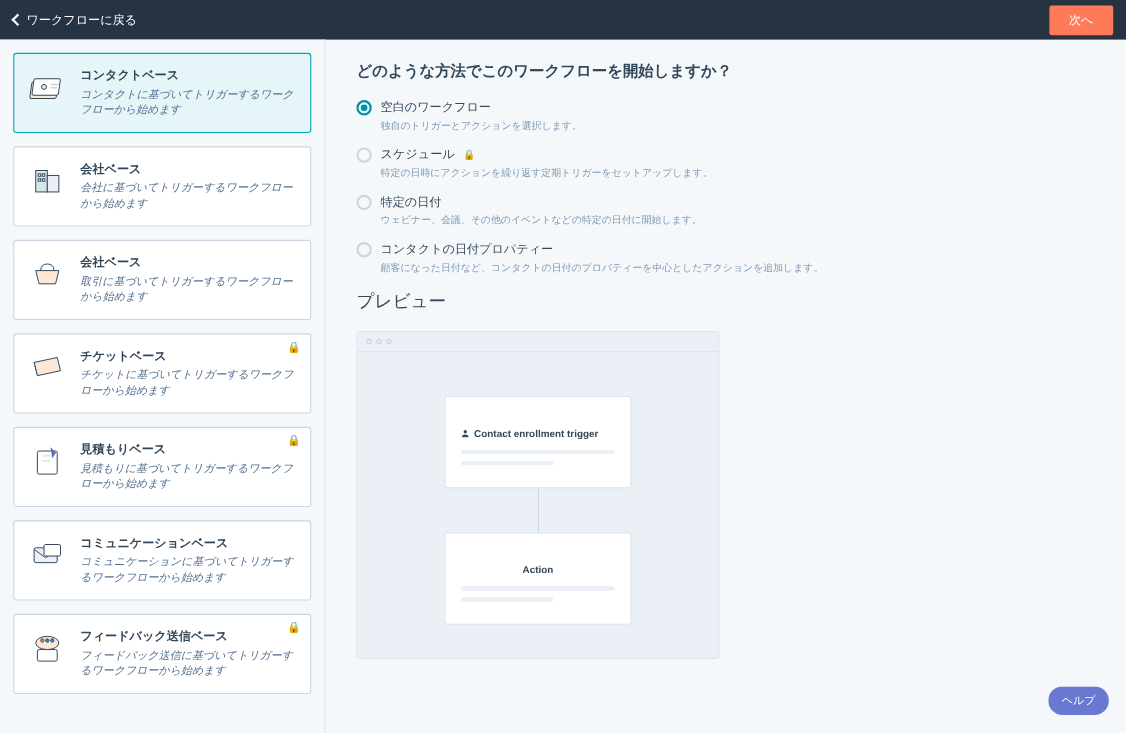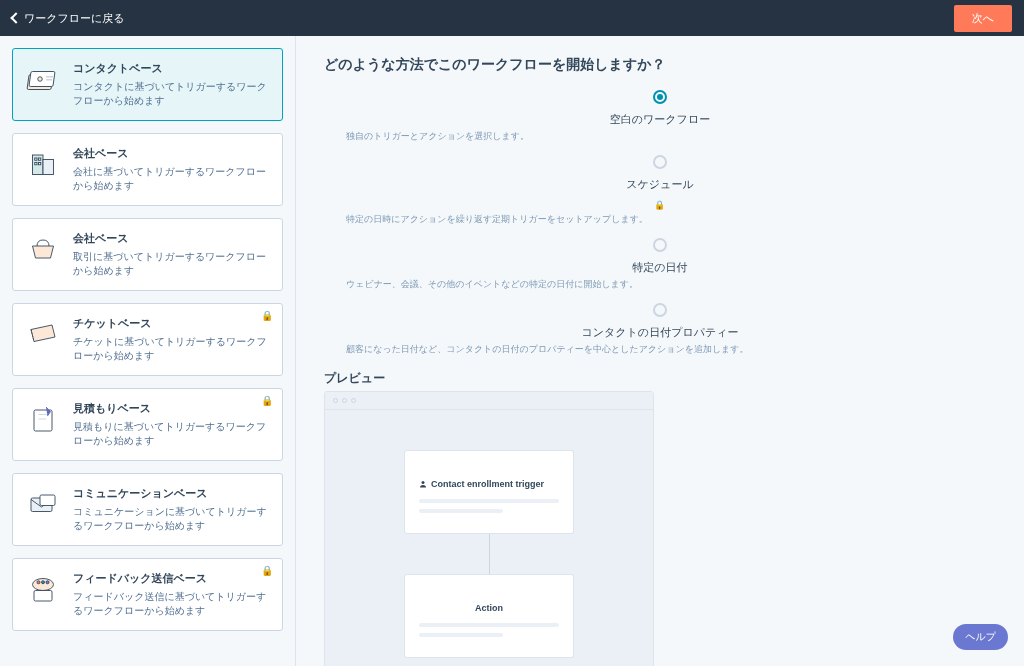--- a/index.html
+++ b/index.html
@@ -81,20 +81,21 @@
     .card-title {
       font-weight: 600;
       font-size: 11px;
       margin-bottom: 4px;
       color: #33475b;
     }
     .card-desc {
       font-size: 10px;
       color: #516f90;
       line-height: 1.4;
+      font-style: italic;
     }
     .lock-badge {
       position: absolute;
       top: 6px;
       right: 8px;
       font-size: 10px;
       color: #516f90;
     }
     .content {
       flex: 1;
@@ -109,21 +110,20 @@
     .radio-row {
       margin-bottom: 12px;
     }
     .radio-label {
       display: flex;
       align-items: center;
       gap: 8px;
       font-size: 11px;
       font-weight: 500;
       cursor: pointer;
-      flex-direction: column;
     }
     .radio {
       width: 14px; height: 14px;
       border: 2px solid #cbd6e2;
       border-radius: 50%;
       display: inline-flex;
       align-items: center;
       justify-content: center;
     }
     .radio.checked {
@@ -139,23 +139,23 @@
       font-size: 9px;
       color: #7c98b6;
       margin-left: 22px;
       margin-top: 3px;
     }
     .lock-inline {
       font-size: 9px;
       color: #516f90;
     }
     .preview-title {
-      font-size: 12px;
-      font-weight: 700;
-      margin: 14px 0 4px;
+      font-size: 16px;
+      font-weight: 400;
+      margin: 14px 0 16px;
     }
     .preview-box {
       border: 1px solid #dfe3eb;
       background: #eaf0f6;
       border-radius: 3px;
       width: 330px;
       padding-bottom: 30px;
     }
     .preview-frame-bar {
       padding: 6px 8px;

